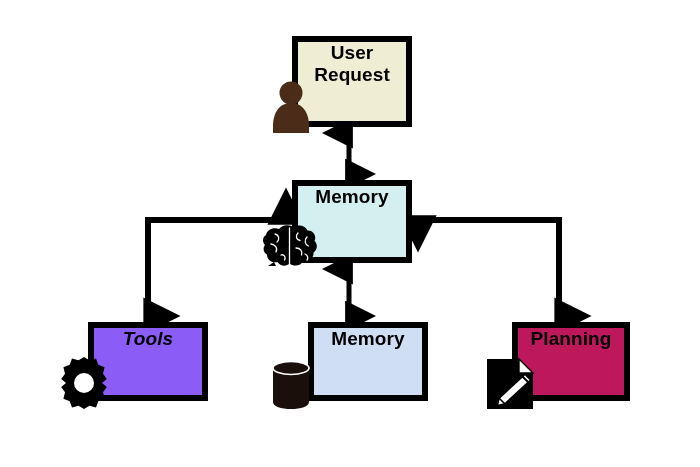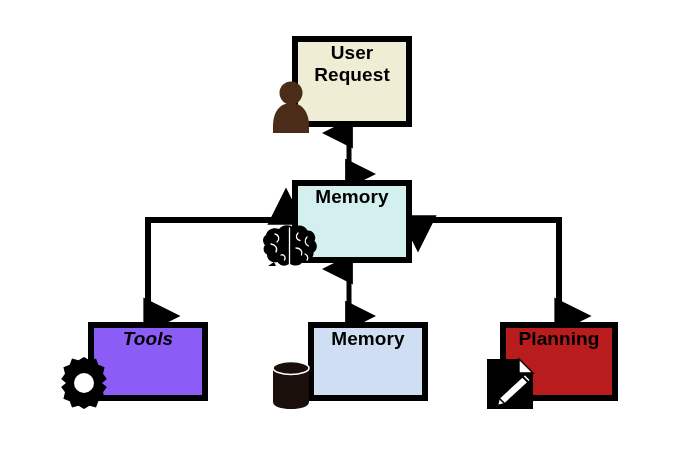--- a/index.html
+++ b/index.html
@@ -141,21 +141,21 @@
   <div class="node" style="left:308px; top:322px; width:120px; height:79px; background:#CFDEF3;">
     <span class="node-label">Memory</span>
   </div>
   <div class="badge-icon" style="left:271px; top:360px; width:40px; height:50px;">
     <svg viewBox="0 0 40 50" width="40" height="50">
       <path d="M 2 8 L 2 42 C 2 46.5 10 49 20 49 C 30 49 38 46.5 38 42 L 38 8 Z" fill="#1A0F0A"></path>
       <ellipse cx="20" cy="8" rx="18" ry="6.5" fill="#1A0F0A" stroke="#FFFFFF" stroke-width="1.6"></ellipse>
     </svg>
   </div>
 
-  <div class="node" style="left:500px; top:322px; width:118px; height:79px; background:#b91c1c;">
+  <div class="node" style="left:512px; top:322px; width:118px; height:79px; background:#be185d;">
     <span class="node-label">Planning</span>
   </div>
   <div class="badge-icon" style="left:485px; top:357px; width:52px; height:54px;">
     <svg viewBox="0 0 52 54" width="52" height="54">
       <path d="M 2 2 L 34 2 L 34 16 L 48 16 L 48 52 L 2 52 Z" fill="#000000"></path>
       <path d="M 34 2 L 48 16 L 34 16 Z" fill="#FFFFFF" stroke="#000000" stroke-width="1.4"></path>
       <g transform="rotate(0)">
         <path d="M 40 17 L 46 23 L 20 47 L 12 49 L 14 41 Z" fill="#FFFFFF" stroke="#000000" stroke-width="2"></path>
         <path d="M 37.5 19.5 L 43.5 25.5" stroke="#000000" stroke-width="2"></path>
         <path d="M 14 41 L 20 47" stroke="#000000" stroke-width="1.6"></path>

